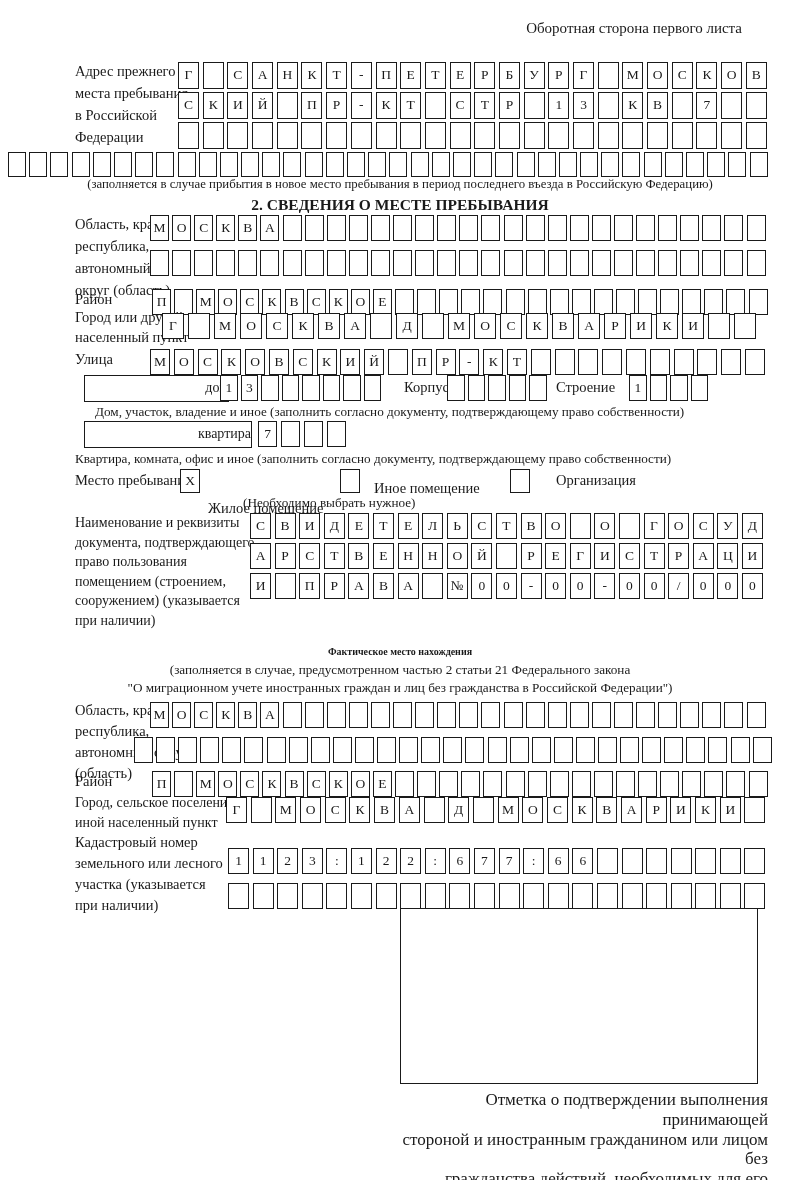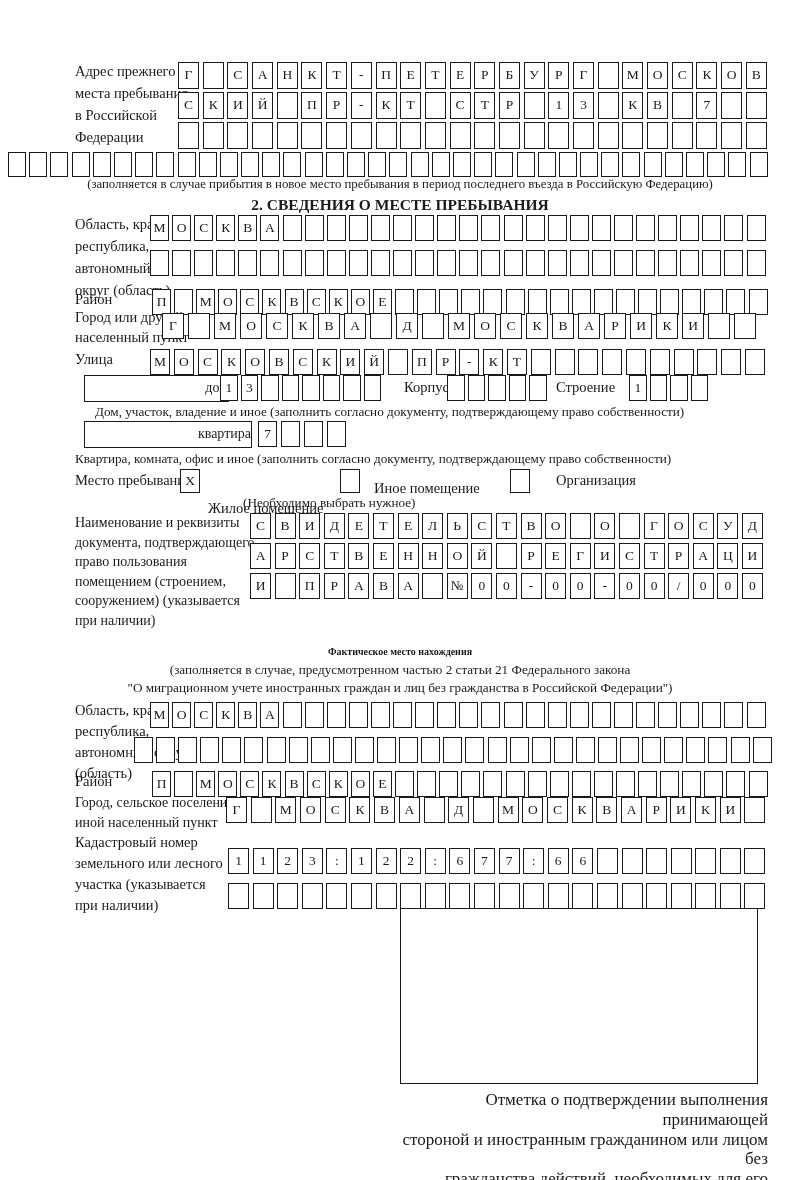--- a/index.html
+++ b/index.html
@@ -38,20 +38,21 @@
   }
   .inline-lbl{font-size:14.5px;}
   .markbox{box-sizing:border-box;border:1.6px solid #1a1a1a;background:#fff;}
   .caption{font-size:17px;line-height:19.8px;text-align:right;white-space:pre-line;}
 </style>
 </head>
 <body>
 
 <div id="page">
 
+  <div class="abs" style="top:20px;left:0;width:742px;text-align:right;font-size:15px;">Оборотная сторона первого листа</div>
 
   <div class="abs lbl" style="top:60px;left:75px;">Адрес прежнего
 места пребывания
 в Российской
 Федерации</div>
   <div class="abs grid g-s1" style="top:62px;left:178px;"><span class="cell">Г</span><span class="cell"></span><span class="cell">С</span><span class="cell">А</span><span class="cell">Н</span><span class="cell">К</span><span class="cell">Т</span><span class="cell">-</span><span class="cell">П</span><span class="cell">Е</span><span class="cell">Т</span><span class="cell">Е</span><span class="cell">Р</span><span class="cell">Б</span><span class="cell">У</span><span class="cell">Р</span><span class="cell">Г</span><span class="cell"></span><span class="cell">М</span><span class="cell">О</span><span class="cell">С</span><span class="cell">К</span><span class="cell">О</span><span class="cell">В</span></div>
   <div class="abs grid g-s1" style="top:92px;left:178px;"><span class="cell">С</span><span class="cell">К</span><span class="cell">И</span><span class="cell">Й</span><span class="cell"></span><span class="cell">П</span><span class="cell">Р</span><span class="cell">-</span><span class="cell">К</span><span class="cell">Т</span><span class="cell"></span><span class="cell">С</span><span class="cell">Т</span><span class="cell">Р</span><span class="cell"></span><span class="cell">1</span><span class="cell">3</span><span class="cell"></span><span class="cell">К</span><span class="cell">В</span><span class="cell"></span><span class="cell">7</span><span class="cell"></span><span class="cell"></span></div>
   <div class="abs grid g-s1" style="top:122px;left:178px;"><span class="cell"></span><span class="cell"></span><span class="cell"></span><span class="cell"></span><span class="cell"></span><span class="cell"></span><span class="cell"></span><span class="cell"></span><span class="cell"></span><span class="cell"></span><span class="cell"></span><span class="cell"></span><span class="cell"></span><span class="cell"></span><span class="cell"></span><span class="cell"></span><span class="cell"></span><span class="cell"></span><span class="cell"></span><span class="cell"></span><span class="cell"></span><span class="cell"></span><span class="cell"></span><span class="cell"></span></div>
   <div class="abs grid g-w36" style="top:152px;left:8px;"><span class="cell"></span><span class="cell"></span><span class="cell"></span><span class="cell"></span><span class="cell"></span><span class="cell"></span><span class="cell"></span><span class="cell"></span><span class="cell"></span><span class="cell"></span><span class="cell"></span><span class="cell"></span><span class="cell"></span><span class="cell"></span><span class="cell"></span><span class="cell"></span><span class="cell"></span><span class="cell"></span><span class="cell"></span><span class="cell"></span><span class="cell"></span><span class="cell"></span><span class="cell"></span><span class="cell"></span><span class="cell"></span><span class="cell"></span><span class="cell"></span><span class="cell"></span><span class="cell"></span><span class="cell"></span><span class="cell"></span><span class="cell"></span><span class="cell"></span><span class="cell"></span><span class="cell"></span><span class="cell"></span></div>
   <div class="abs note center" style="top:177px;">(заполняется в случае прибытия в новое место пребывания в период последнего въезда в Российскую Федерацию)</div>

